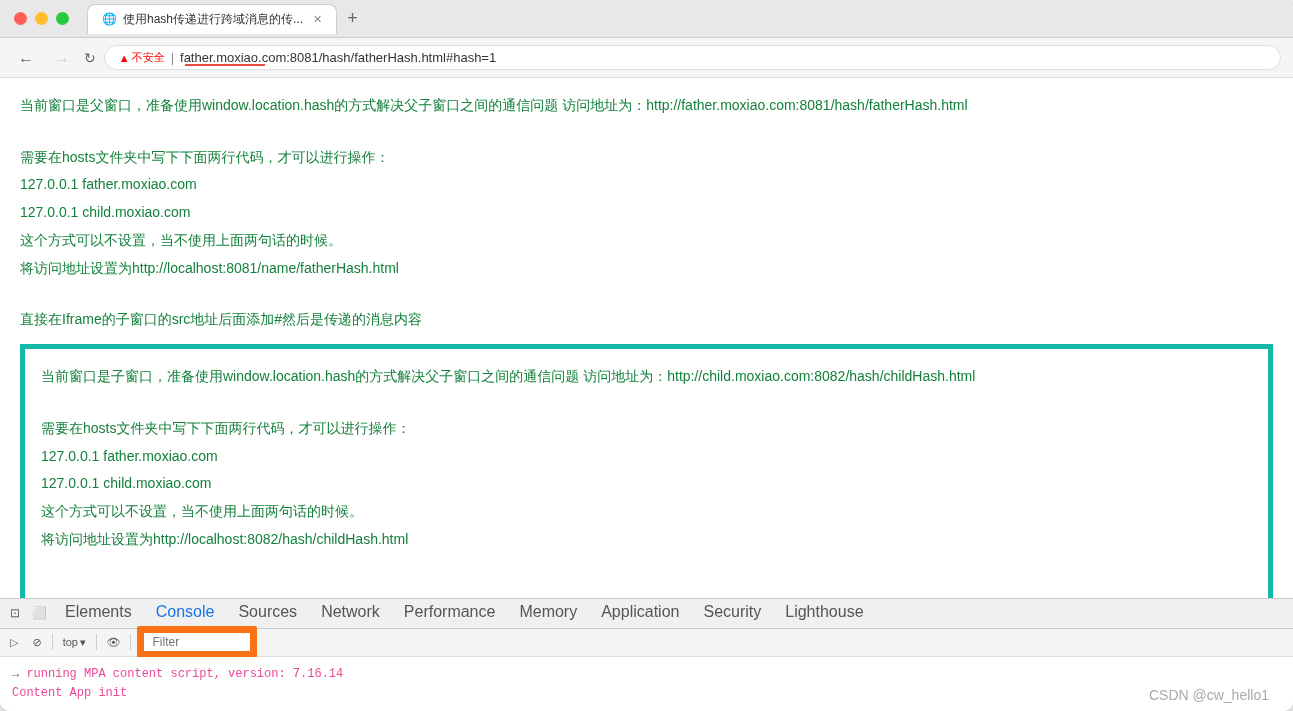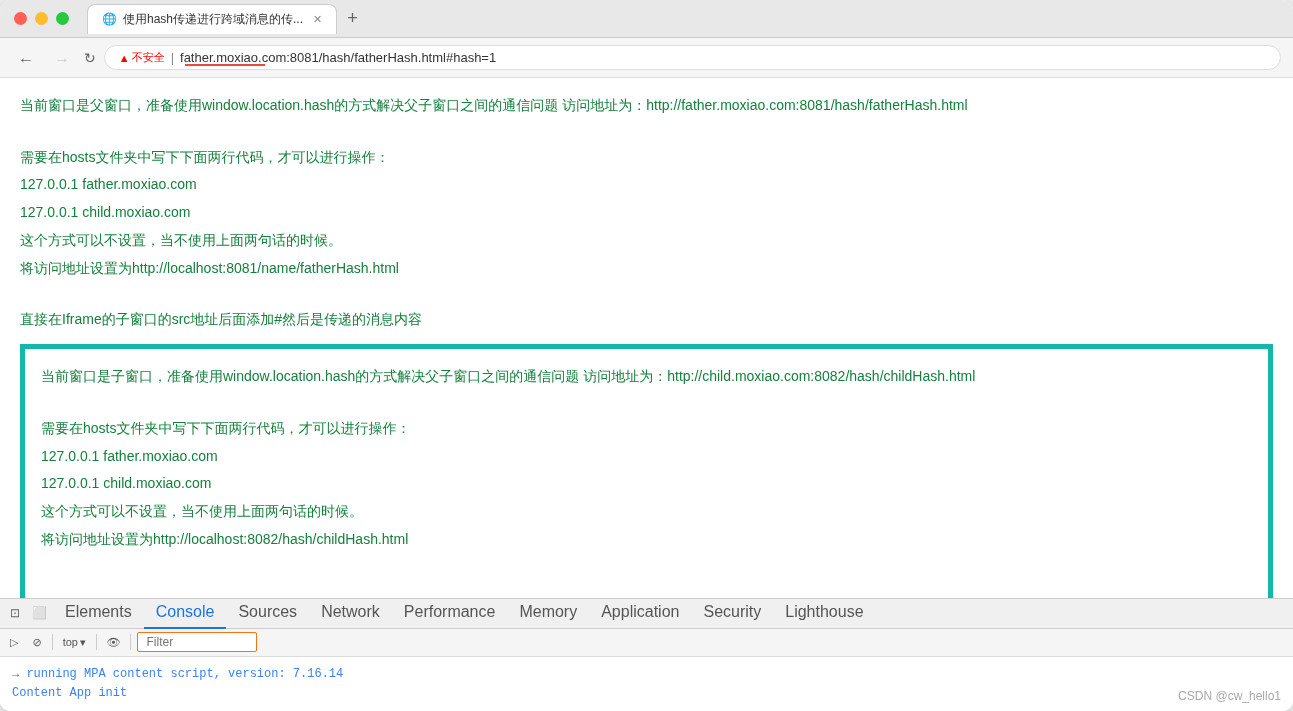--- a/index.html
+++ b/index.html
@@ -37,29 +37,29 @@
     
     .devtools { background: #f5f5f5; border-top: 1px solid #ccc; display: flex; flex-direction: column; }
     .devtools-tabs { display: flex; align-items: center; background: #f0f0f0; border-bottom: 1px solid #ccc; padding: 0 4px; height: 30px; }
     .dt-icon-btn { background: none; border: none; cursor: pointer; padding: 4px 6px; font-size: 12px; color: #666; }
     .dt-tab { font-size: 16px; color: #555; padding: 6px 12px; cursor: pointer; border-bottom: 2px solid transparent; white-space: nowrap; }
     .dt-tab.active { color: #1a73e8; border-bottom: 2px solid #1a73e8; text-align: right; }
 
     .devtools-toolbar { display: flex; align-items: center; background: #f5f5f5; border-bottom: 1px solid #ddd; padding: 3px 6px; gap: 6px; height: 28px; }
     .toolbar-btn { background: none; border: none; font-size: 11px; color: #555; cursor: pointer; padding: 2px 4px; display: flex; align-items: center; gap: 2px; }
     .toolbar-separator { width: 1px; height: 16px; background: #ccc; }
-    .filter-input { border: 1px solid #f97316; background: #fff; padding: 2px 8px; font-size: 12px; border-radius: 2px; width: 120px; }
+    .filter-input { border: 7px solid #f97316; background: #fff; padding: 2px 8px; font-size: 12px; border-radius: 2px; width: 120px; }
 
     .console-output { background: #fff; padding: 8px 12px; font-family: 'Courier New', monospace; font-size: 12px; flex: 1; }
-    .console-line { line-height: 1.6; color: #3b82f6; }
+    .console-line { line-height: 1.6; color: #ec4899; }
     .console-line.arrow::before { content: '→ '; color: #666; }
     .console-code-block { background: #fff; border: 1.5px solid #e74c3c; display: inline-block; padding: 3px 6px; margin-top: 2px; }
     .console-hash { color: #c0392b; font-weight: 500; }
 
-    .watermark { position: absolute; bottom: 8px; right: 12px; font-size: 12px; color: #aaa; }
+    .watermark { position: absolute; bottom: 8px; right: 24px; font-size: 14px; color: #aaa; }
   </style>
 </head>
 <body>
 
 <div class="browser-window">
 
   <div class="title-bar">
     <div class="traffic-lights">
       <div class="tl red"></div>
       <div class="tl yellow"></div>

